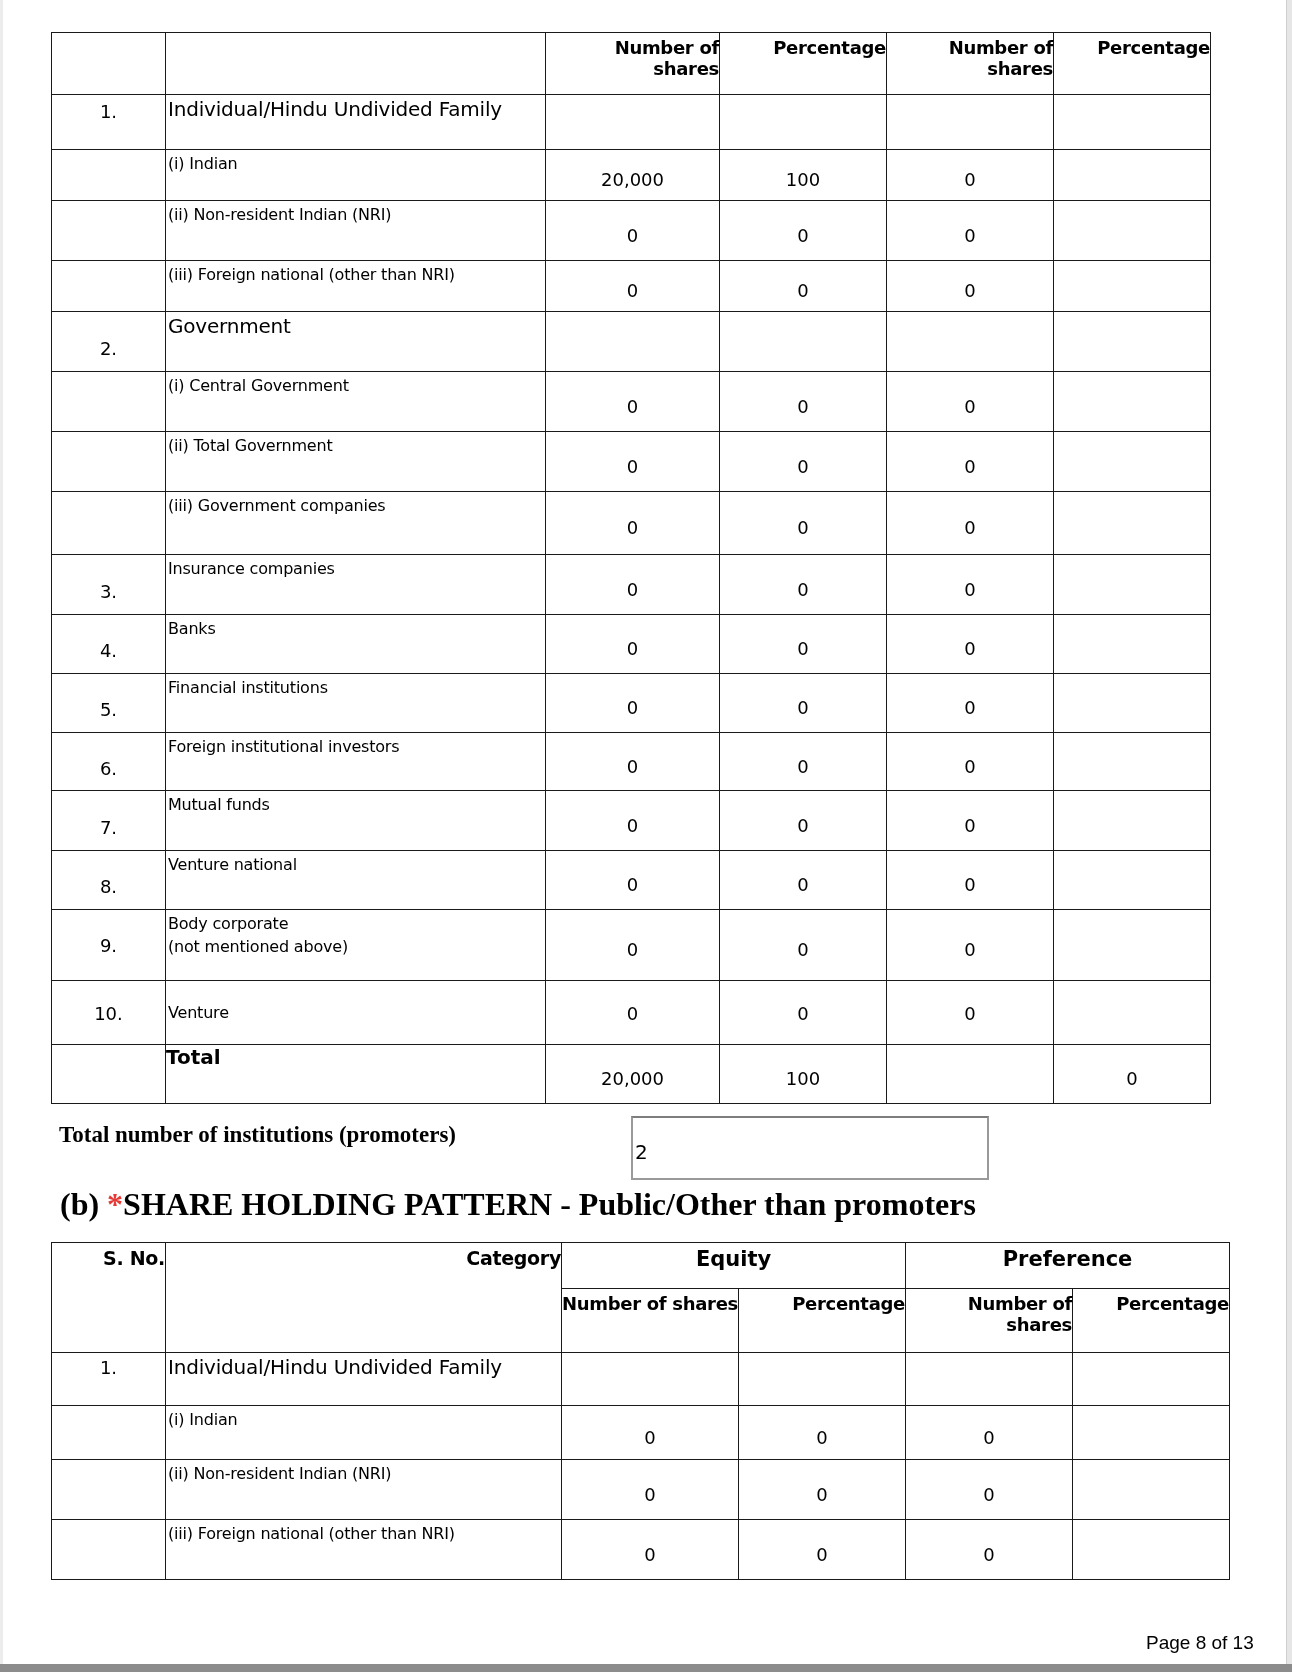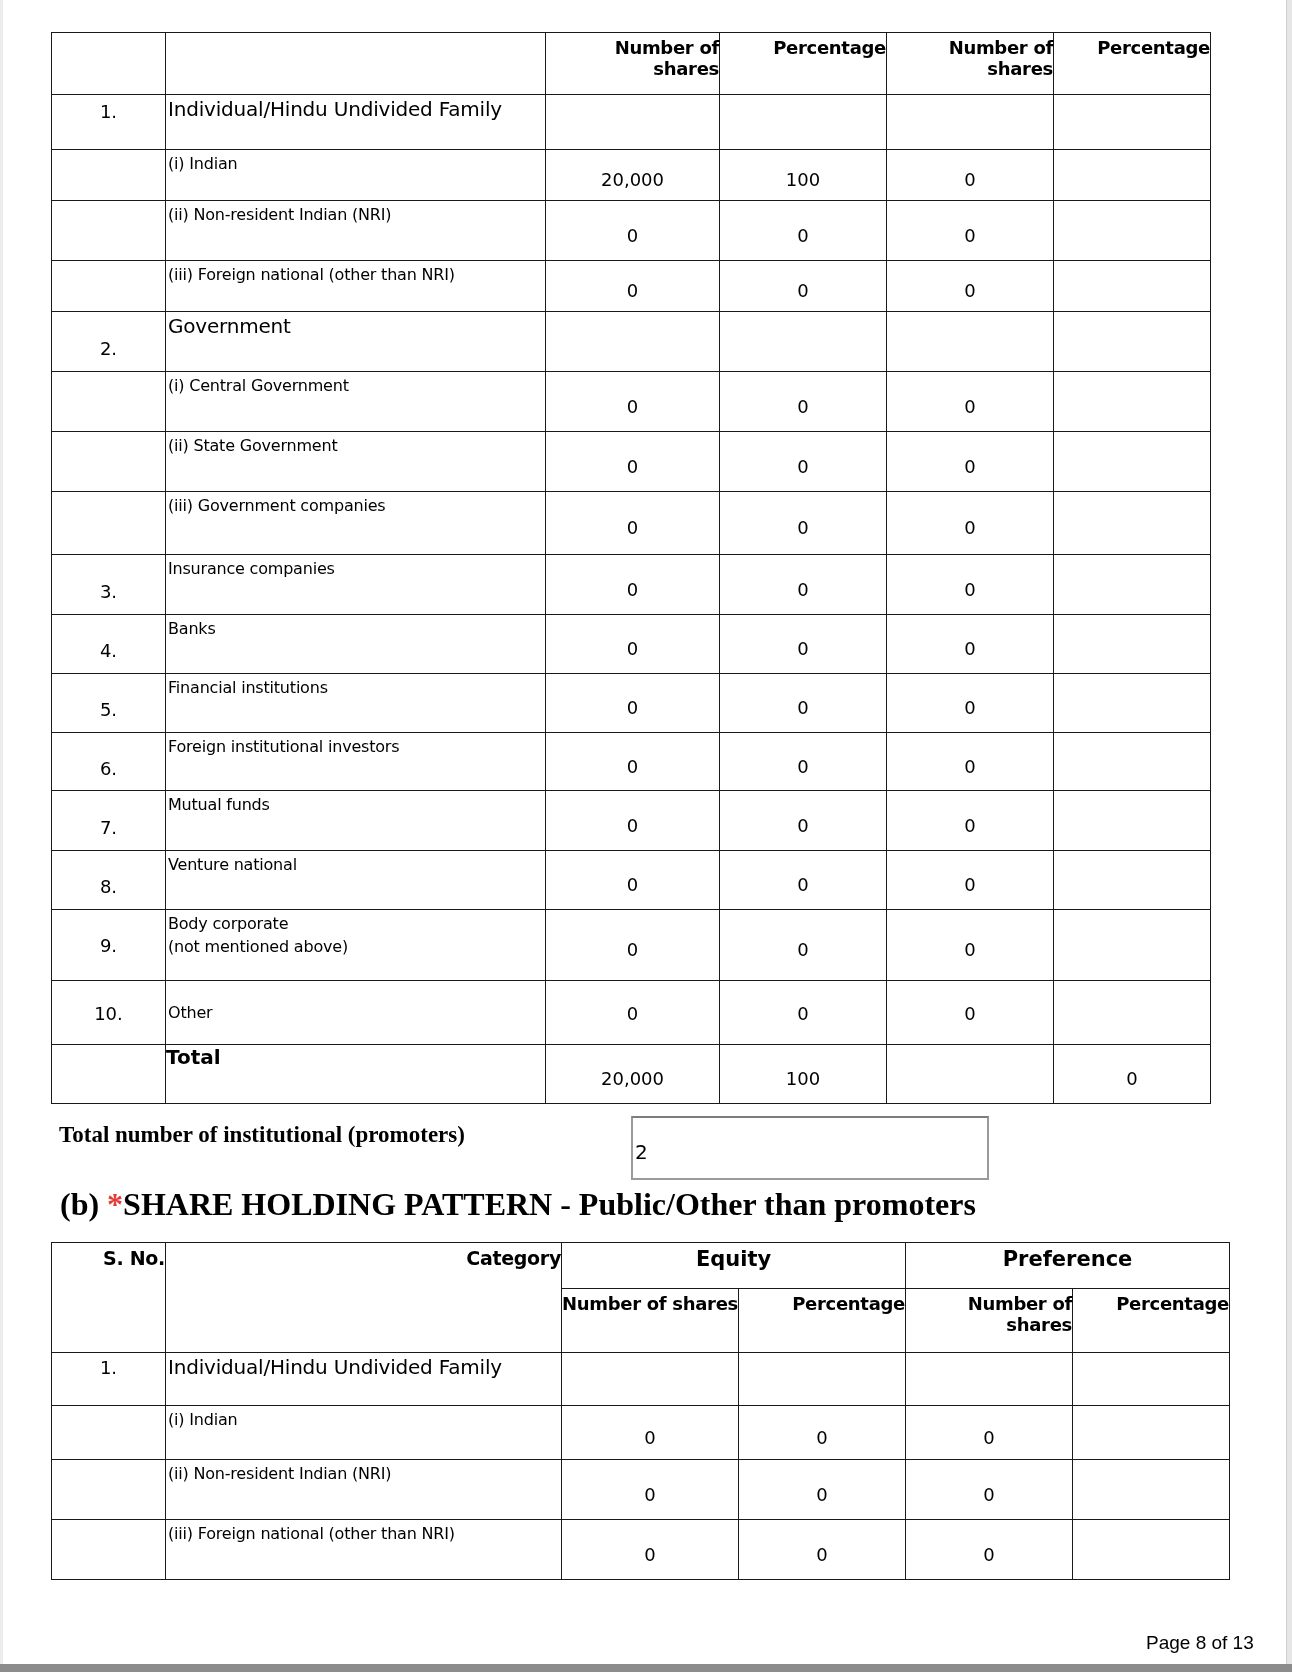--- a/index.html
+++ b/index.html
@@ -175,21 +175,21 @@
     <td>
           <span class="val">0</span>
         </td>
     <td>
           <span class="val"></span>
         </td>
   </tr>
   <tr style="height:60px">
     <td></td>
     <td>
-          <span class="cat">(ii) State Government</span>
+          <span class="cat">(ii) Total Government</span>
         </td>
     <td>
           <span class="val">0</span>
         </td>
     <td>
           <span class="val">0</span>
         </td>
     <td>
           <span class="val">0</span>
         </td>
@@ -356,21 +356,21 @@
         </td>
     <td>
           <span class="val"></span>
         </td>
   </tr>
   <tr style="height:64px">
     <td>
           <span class="sno mid" style="transform:translateY(-50%)">10.</span>
         </td>
     <td>
-          <span class="cat" style="position:absolute; top:50%; transform:translateY(-50%); padding-top:0">Other</span>
+          <span class="cat" style="position:absolute; top:50%; transform:translateY(-50%); padding-top:0">Venture</span>
         </td>
     <td>
           <span class="val" style="transform:translateY(-50%)">0</span>
         </td>
     <td>
           <span class="val" style="transform:translateY(-50%)">0</span>
         </td>
     <td>
           <span class="val" style="transform:translateY(-50%)">0</span>
         </td>
@@ -392,21 +392,21 @@
     <td>
           <span class="val"></span>
         </td>
     <td>
           <span class="val">0</span>
         </td>
   </tr>
 </tbody>
   </table>
 
-<div class="promoters-label">Total number of institutional (promoters)</div>
+<div class="promoters-label">Total number of institutions (promoters)</div>
 <div class="promoters-input">2</div>
 
 <div class="section-title">
   <span>(b) </span><span class="req">*</span><span>SHARE HOLDING PATTERN - Public/Other than promoters</span>
 </div>
 
 <table class="grid" style="left:51px; top:1242px; width:1178px;">
   <colgroup>
     <col style="width:114px">
       <col style="width:396px">

